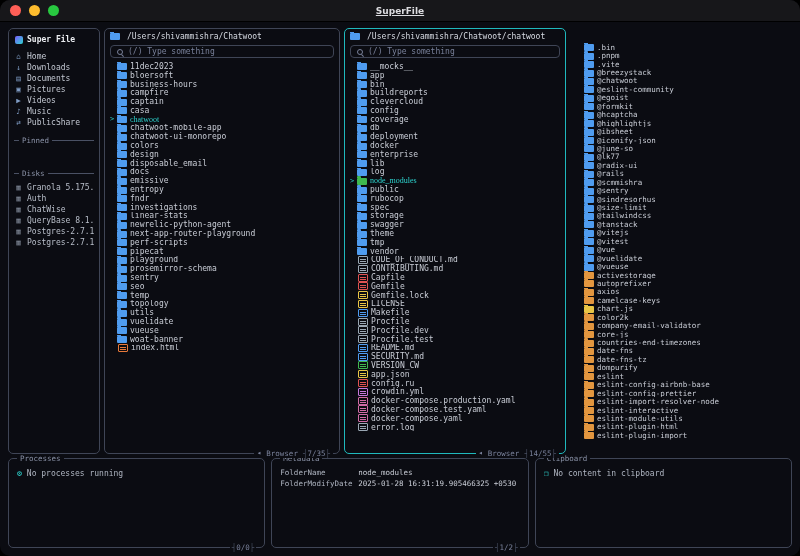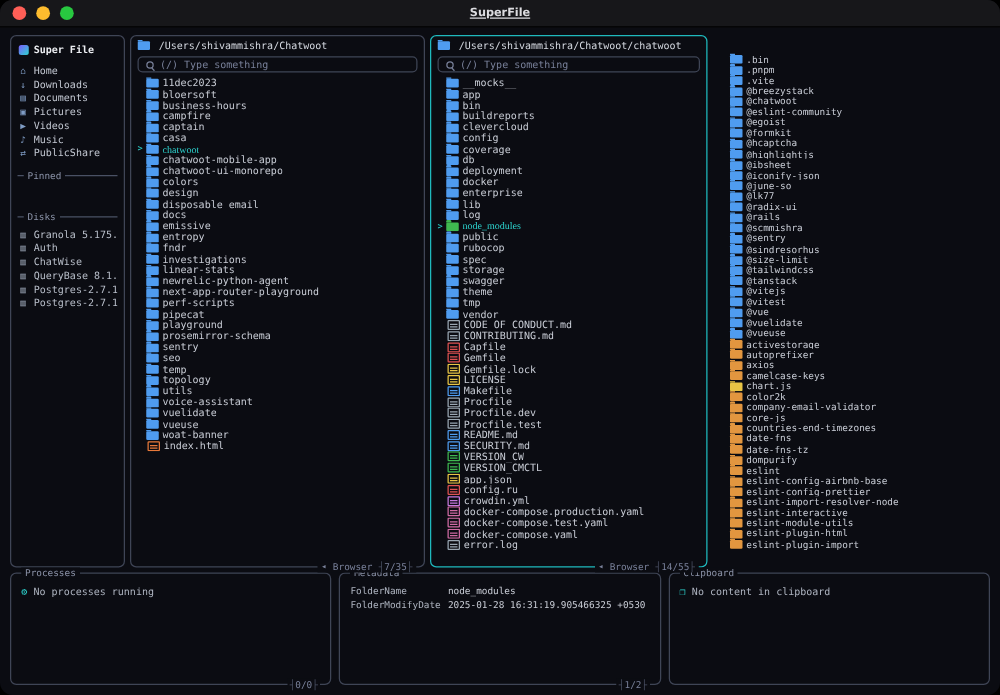--- a/index.html
+++ b/index.html
@@ -338,25 +338,20 @@
               <span class="fname">topology</span>
             </div>
             <div class="frow">
               <span class="cur"></span>
               <span class="ficon folder" style="color: rgb(79, 156, 240);"></span>
               <span class="fname">utils</span>
             </div>
             <div class="frow">
               <span class="cur"></span>
               <span class="ficon folder" style="color: rgb(79, 156, 240);"></span>
-              <span class="fname">voice-assistant</span>
-            </div>
-            <div class="frow">
-              <span class="cur"></span>
-              <span class="ficon folder" style="color: rgb(79, 156, 240);"></span>
               <span class="fname">vuelidate</span>
             </div>
             <div class="frow">
               <span class="cur"></span>
               <span class="ficon folder" style="color: rgb(79, 156, 240);"></span>
               <span class="fname">vueuse</span>
             </div>
             <div class="frow">
               <span class="cur"></span>
               <span class="ficon folder" style="color: rgb(79, 156, 240);"></span>
@@ -552,25 +547,20 @@
             </div>
             <div class="frow">
               <span class="cur"></span>
               <span class="ficon doc" style="color: rgb(79, 156, 240);"></span>
               <span class="fname">SECURITY.md</span>
             </div>
             <div class="frow">
               <span class="cur"></span>
               <span class="ficon doc" style="color: rgb(63, 185, 80);"></span>
               <span class="fname">VERSION_CW</span>
-            </div>
-            <div class="frow">
-              <span class="cur"></span>
-              <span class="ficon doc" style="color: rgb(63, 185, 80);"></span>
-              <span class="fname">VERSION_CMCTL</span>
             </div>
             <div class="frow">
               <span class="cur"></span>
               <span class="ficon doc" style="color: rgb(232, 197, 69);"></span>
               <span class="fname">app.json</span>
             </div>
             <div class="frow">
               <span class="cur"></span>
               <span class="ficon doc" style="color: rgb(224, 82, 82);"></span>
               <span class="fname">config.ru</span>

